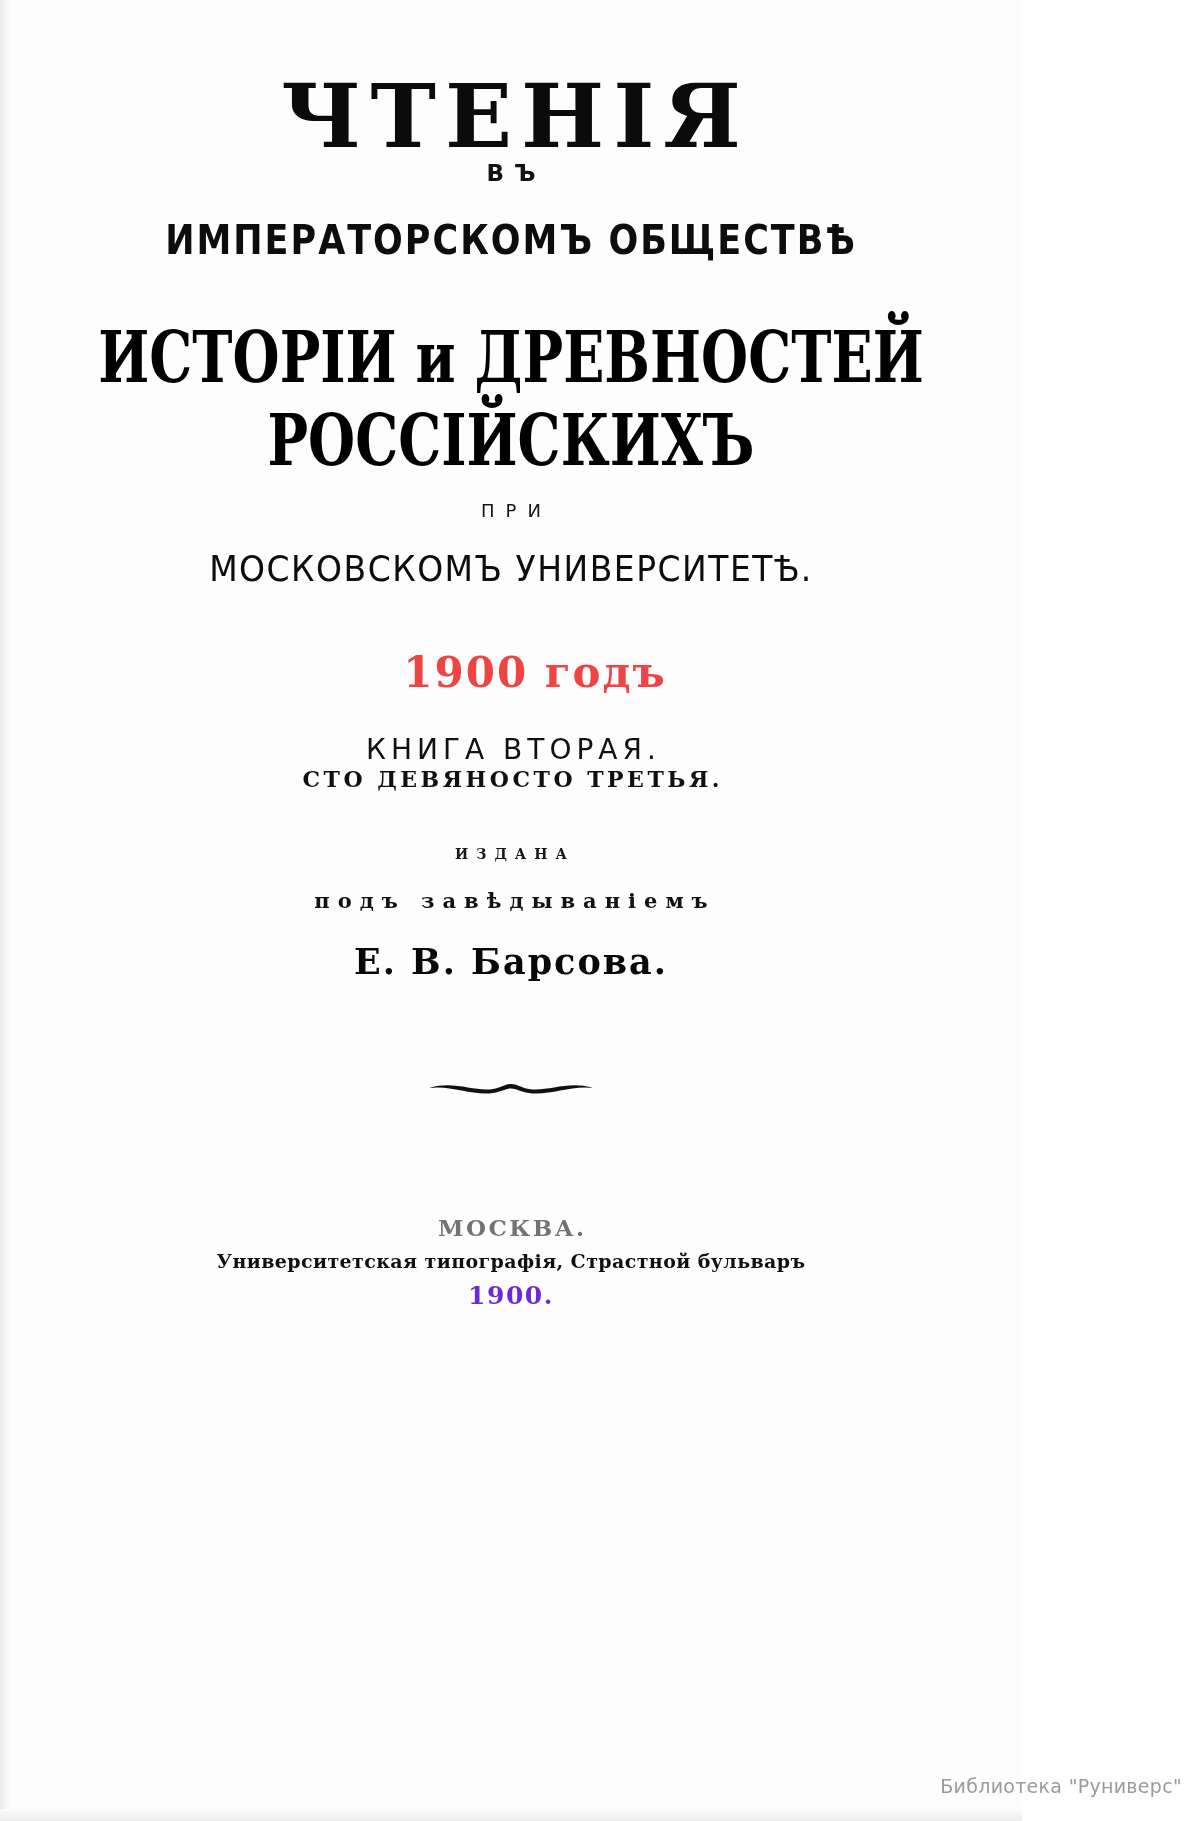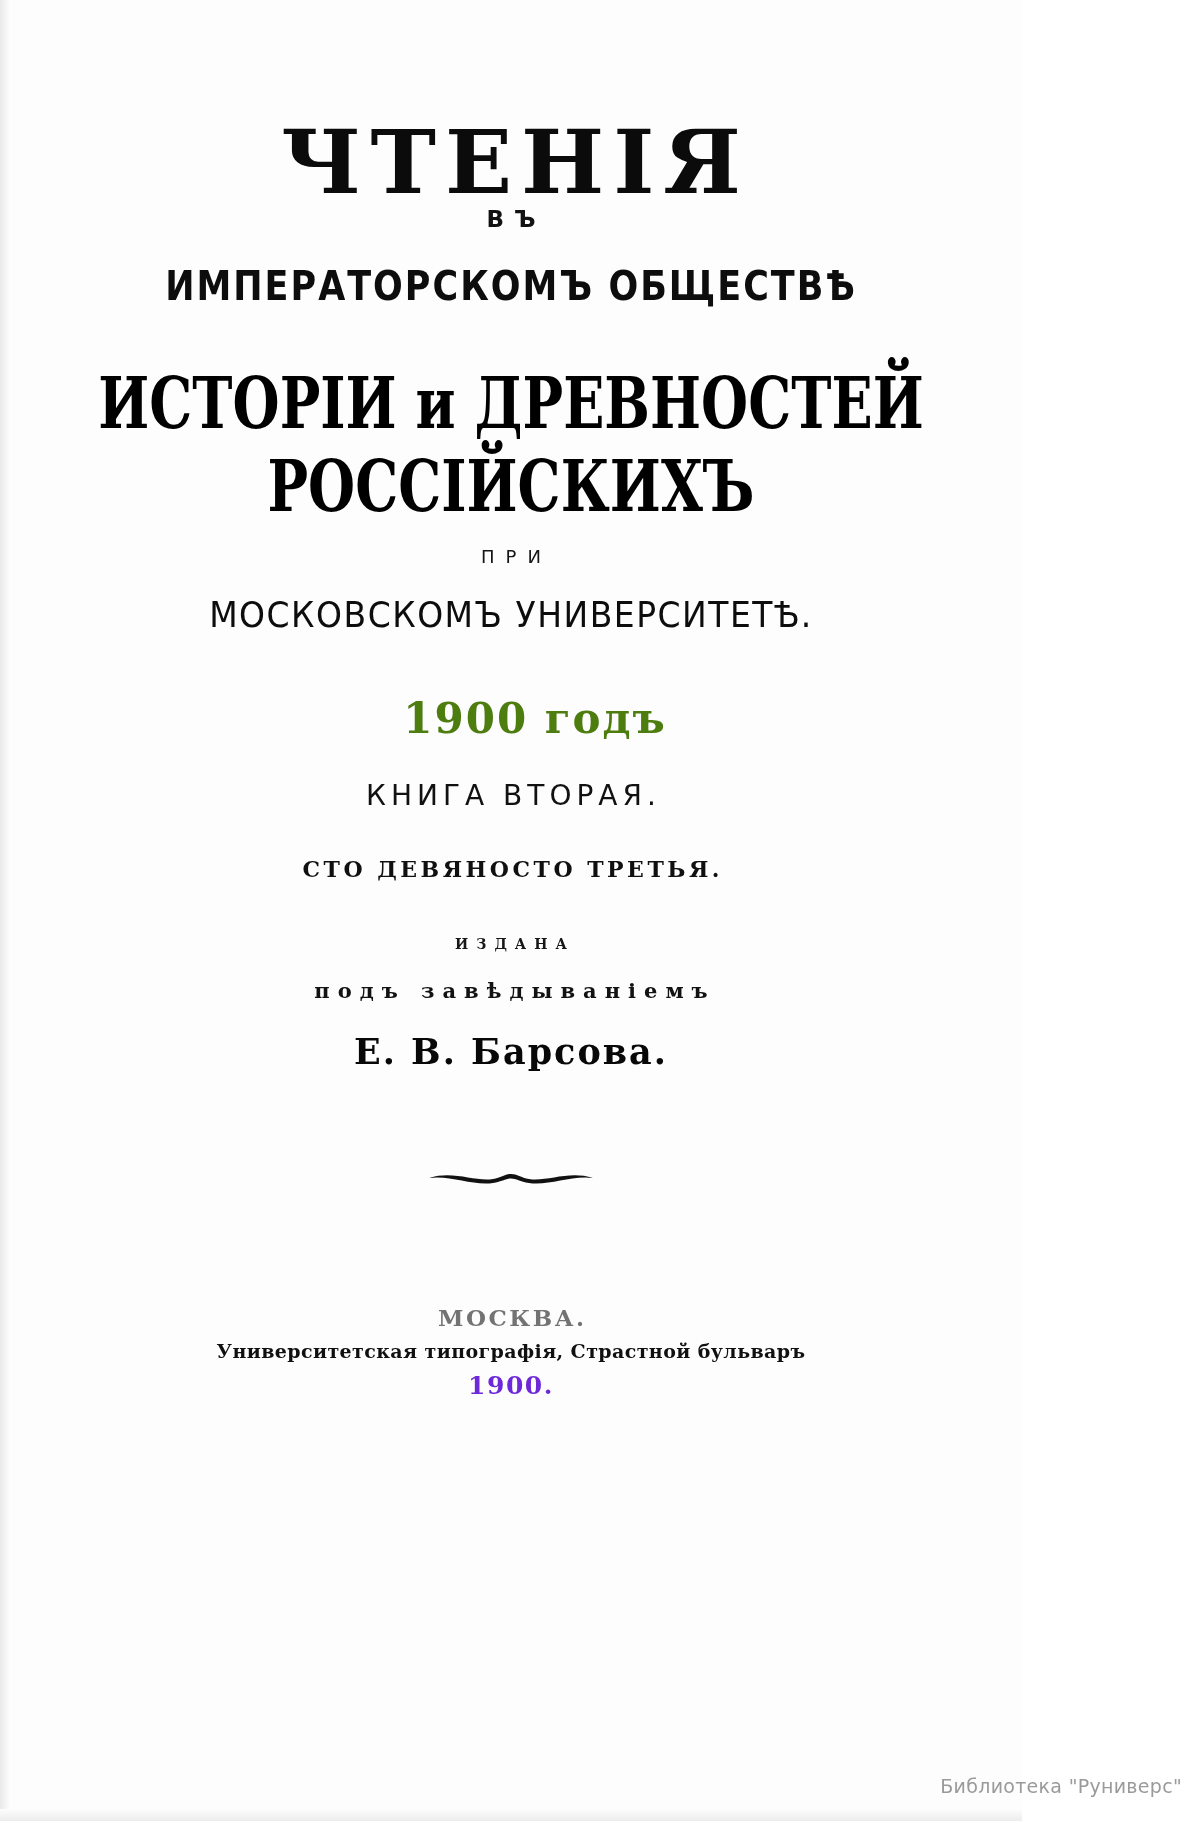--- a/index.html
+++ b/index.html
@@ -49,21 +49,21 @@
   .content {
     position: absolute;
     left: 0;
     top: 0;
     width: 1022px;
     text-align: center;
   }
 
   
   .title-main {
-    margin-top: 118px;
+    margin-top: 72px;
     font-family: "DejaVu Serif", serif;
     font-weight: 700;
     font-size: 88px;
     letter-spacing: 9px;
     line-height: 1;
     color: #0b0b0b;
     text-indent: 9px;
   }
 
   .line-vb {
@@ -117,36 +117,35 @@
     transform-origin: center top;
     color: #0d0d0d;
   }
 
   .line-year {
     margin-top: 62px;
     font-family: "DejaVu Serif", serif;
     font-weight: 700;
     font-size: 42px;
     letter-spacing: 2px;
-    color: #4d7c0f;
+    color: #ef4444;
     padding-left: 48px;
   }
 
   .line-book {
     margin-top: 36px;
     font-family: "DejaVu Sans", sans-serif;
     font-weight: 500;
     font-size: 28px;
     letter-spacing: 5px;
     text-indent: 5px;
     color: #111111;
   }
 
   .line-number {
-    margin-top: 44px;
     font-family: "DejaVu Serif", serif;
     font-weight: 700;
     font-size: 22px;
     letter-spacing: 3.5px;
     text-indent: 3.5px;
     color: #101010;
   }
 
   .line-izdana {
     margin-top: 54px;

